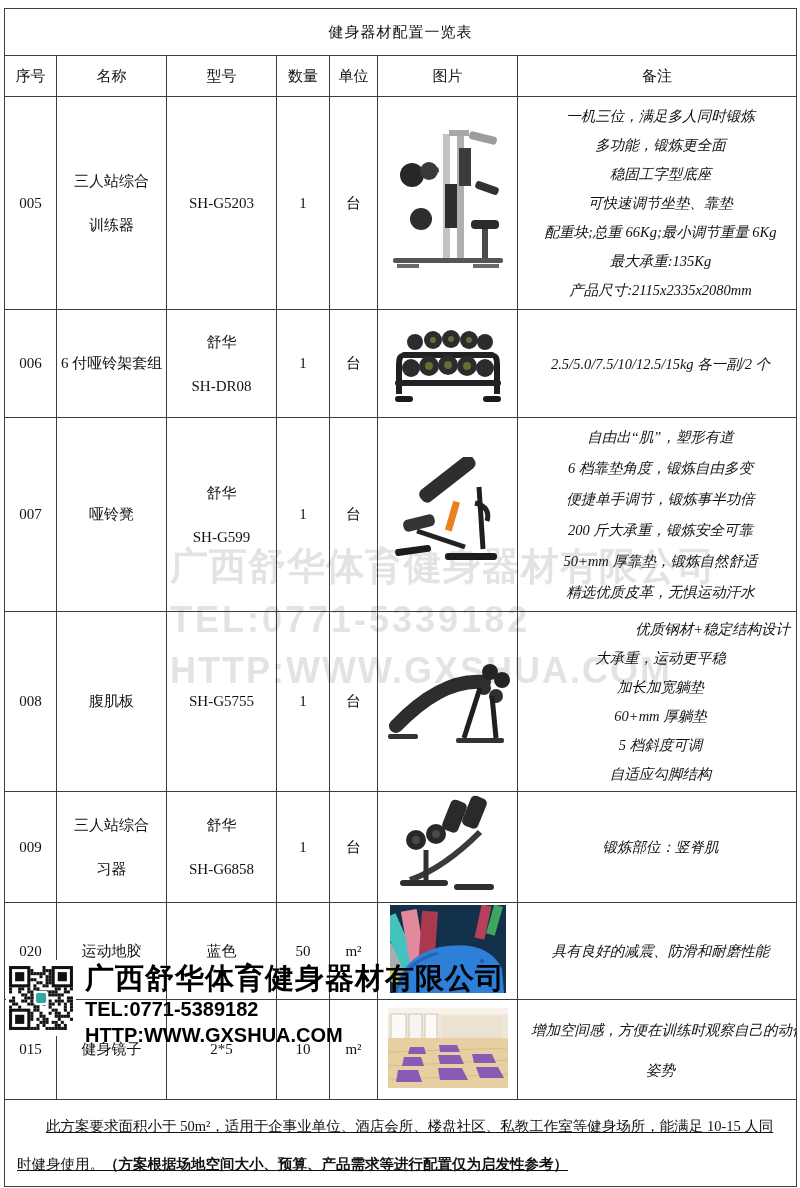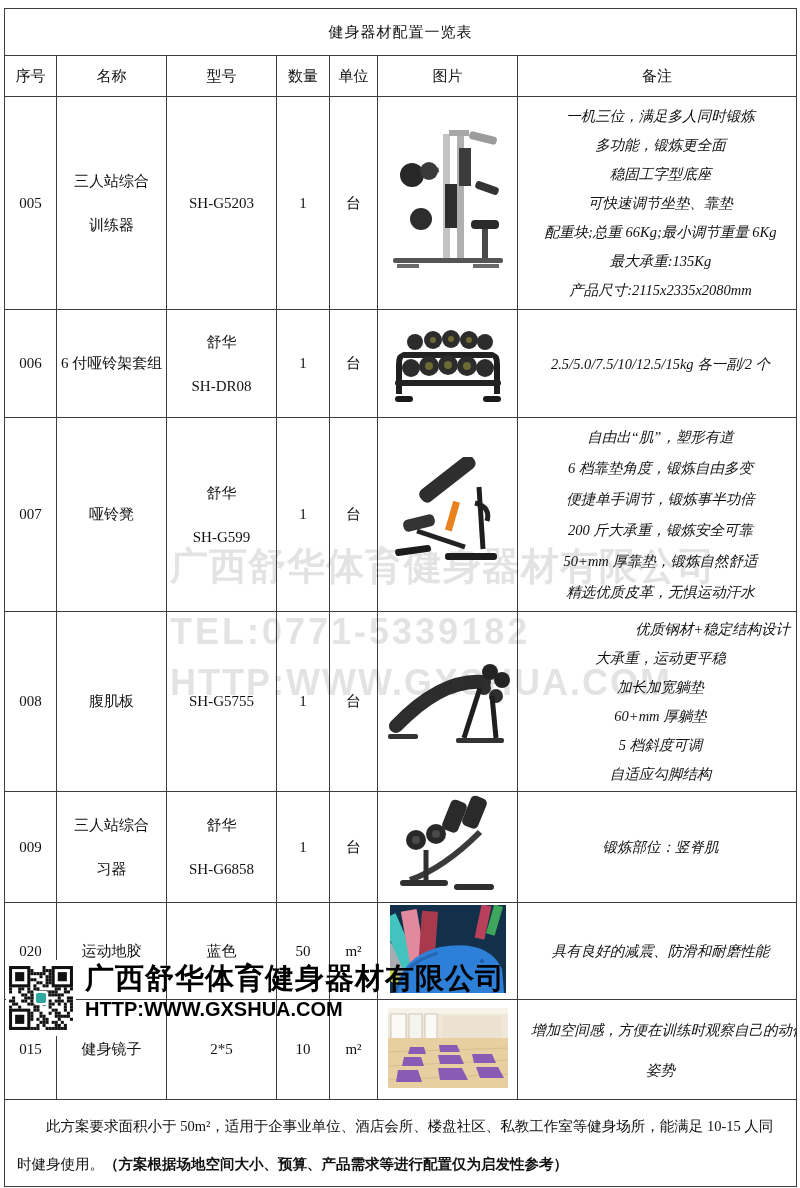--- a/index.html
+++ b/index.html
@@ -11,27 +11,27 @@
   td.title{height:46px;font-family:"Liberation Sans","DejaVu Sans",sans-serif;
         font-size:21px;font-weight:bold;letter-spacing:1px;}
   tr.hdr th{height:40px;font-weight:bold;font-size:15px;}
   .vcell{display:flex;flex-direction:column;justify-content:center;align-items:center;height:100%;text-align:right;}
   .vcell .ml{line-height:44px;}
   td.remarks{text-align:left;font-style:italic;}
   .rem{display:flex;flex-direction:column;justify-content:center;height:100%;padding:0 6px 0 13px;box-sizing:border-box;}
   .rem div{font-size:14.5px;white-space:nowrap;}
   td.imgcell .vcell{padding:2px 0;}
   td.footer{height:86px;text-align:left;}
-  .footer-text{padding:4px 12px 0 12px;font-size:14.5px;line-height:38px;text-indent:2em;text-align:left;}
+  .footer-text{padding:4px 12px 0 12px;font-size:14.5px;line-height:38px;text-indent:2em;text-align:left;text-decoration:underline;}
   .footer-text b{font-weight:bold;}
   
   .watermark{position:absolute;left:170px;top:541px;pointer-events:none;
         font-family:"Liberation Sans","DejaVu Sans",sans-serif;font-weight:bold;color:rgba(40,40,40,0.13);}
   .wm1{font-size:38px;letter-spacing:1px;}
-  .wm2{font-size:36px;letter-spacing:3px;margin-top:19px;}
+  .wm2{font-size:36px;letter-spacing:3px;margin-top:7px;}
   .wm3{font-size:36px;letter-spacing:2px;margin-top:9px;}
   
   .stamp{position:absolute;left:6px;top:960px;display:flex;align-items:flex-start;
         font-family:"Liberation Sans","DejaVu Sans",sans-serif;color:#000;}
   .qr{width:70px;height:76px;background:#fff;display:flex;align-items:center;justify-content:center;}
   .stamp-text{margin-left:9px;padding-top:2px;}
   .st1{font-size:29px;font-weight:800;letter-spacing:1px;line-height:32px;}
   .st2{font-size:20px;font-weight:800;margin-top:4px;line-height:22px;}
   .st3{font-size:20px;font-weight:800;margin-top:4px;line-height:22px;}
 </style>
@@ -630,17 +630,18 @@
           <rect x="50" y="8" width="9" height="9" fill="#111"></rect>
           <rect x="2" y="44" width="21" height="21" fill="#111"></rect>
           <rect x="5" y="47" width="15" height="15" fill="#fff"></rect>
           <rect x="8" y="50" width="9" height="9" fill="#111"></rect>
           <rect x="26.5" y="26.5" width="14" height="14" rx="2" fill="#fff"></rect>
           <rect x="28.5" y="28.5" width="10" height="10" rx="2" fill="#2fa8a0"></rect>
         </svg>
       </div>
     <div class="stamp-text">
       <div class="st1">广西舒华体育健身器材有限公司</div>
+      <div class="st2">TEL:0771-5389182</div>
       <div class="st3">HTTP:WWW.GXSHUA.COM</div>
     </div>
   </div>
 
 </div>
 
 </body></html>

